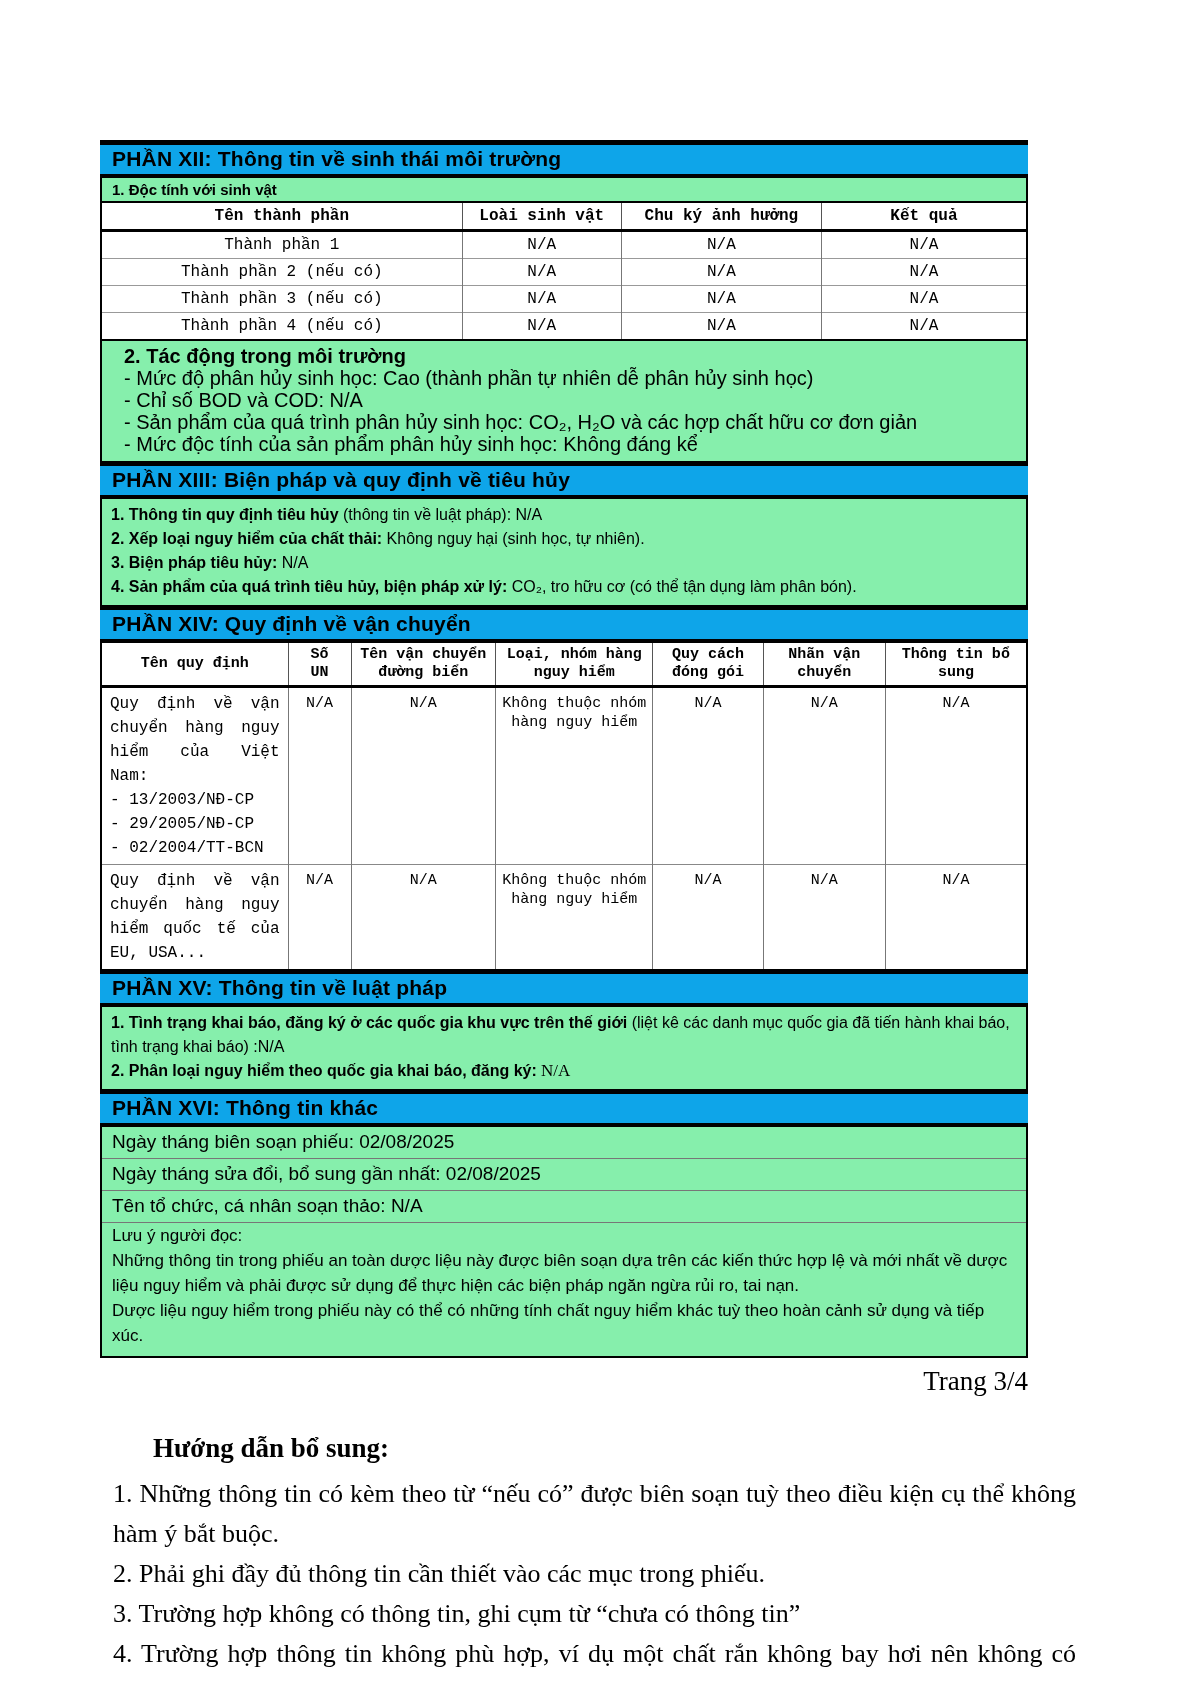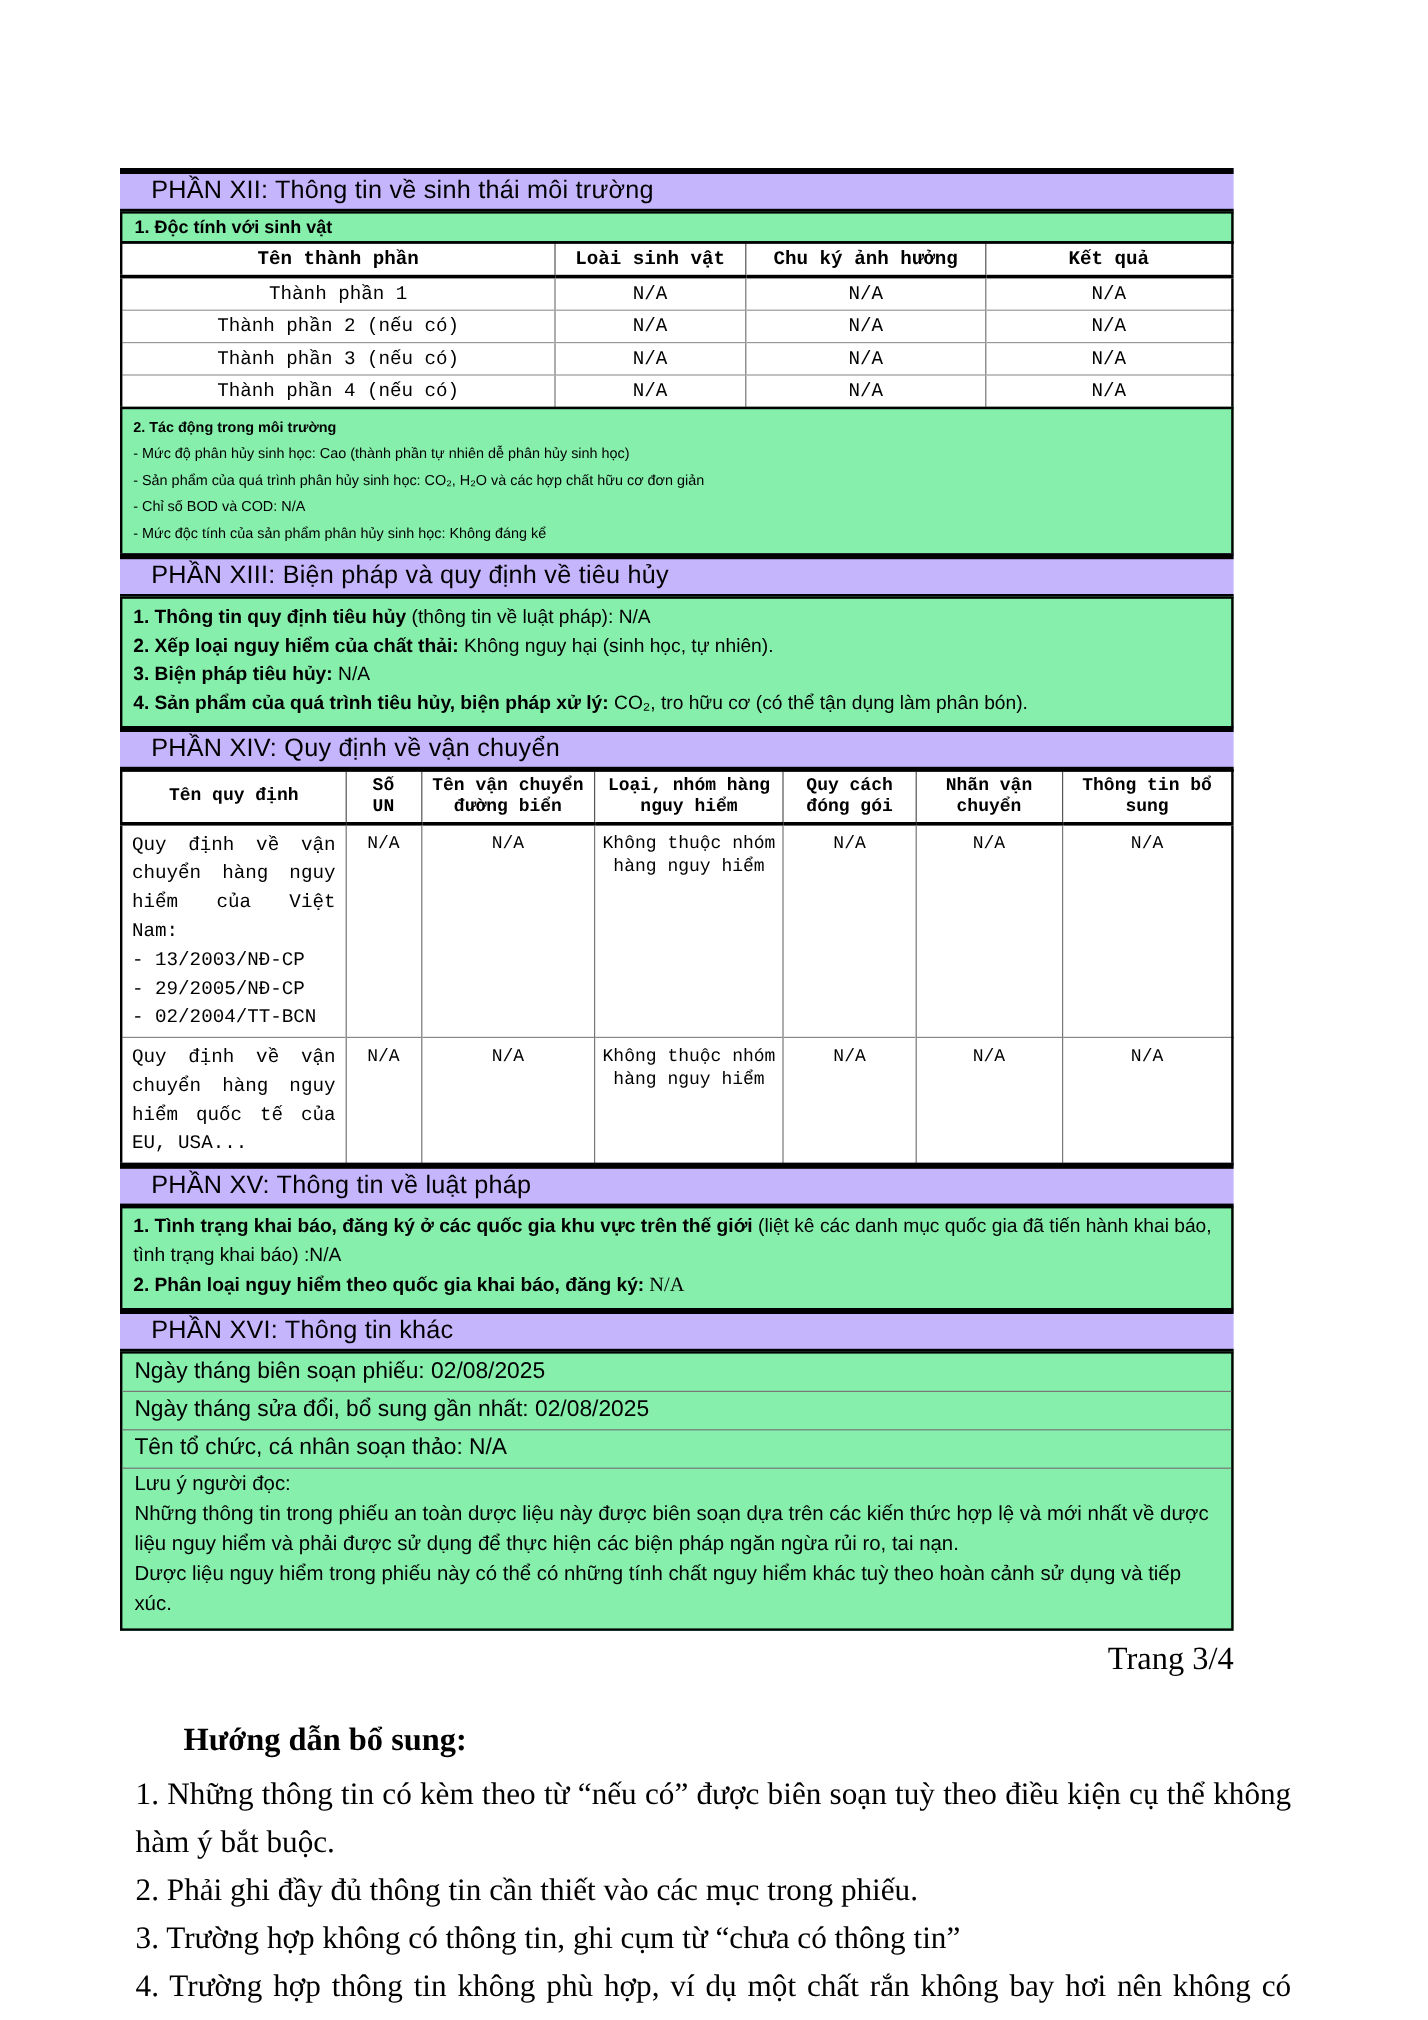--- a/index.html
+++ b/index.html
@@ -6,41 +6,41 @@
   html,body { background:#ffffff; }
   body {
     width:1190px; height:1683px; position:relative; overflow:hidden;
     font-family:"Liberation Sans","DejaVu Sans",sans-serif; color:#000;
   }
   .doc { width:928px; margin:140px 0 0 100px; }
   .doc > * + * { margin-top:-2px; }
 
   .sec-header {
     border-top:5px solid #000; border-bottom:4px solid #000;
-    background:#c4b5fd; font-weight:normal; font-size:21px;
-    padding:2px 10px 3px 26px; letter-spacing:0.2px;
+    background:#0ea5e9; font-weight:bold; font-size:21px;
+    padding:2px 10px 3px 12px; letter-spacing:0.2px;
   }
   .box { border:2px solid #000; background:#86efac; }
   .subhead { font-weight:bold; font-size:15px; padding:3px 10px; }
 
   table { border-collapse:collapse; width:100%; table-layout:fixed;font-family:Liberation Mono, monospace; }
   .tbl { border:2px solid #000; }
   .tbl th {
     font-weight:bold; text-align:center; vertical-align:middle;
     border-bottom:3px solid #000; border-right:1px solid #555;
     white-space:pre-line;
   }
   .tbl td { text-align:center; border-right:1px solid #777; }
   .tbl th:last-child, .tbl td:last-child { border-right:none; }
 
   .tox th { font-size:16px; padding:4px 3px; }
   .tox td { font-size:16px; padding:4px 3px; vertical-align:middle; }
   .tox tbody tr + tr td { border-top:1px solid #999; }
 
-  .env { font-size:12px; line-height:22px; padding:4px 9px 6px 9px; }
+  .env { font-size:20px; line-height:22px; padding:4px 9px 6px 22px; }
   .env .env-title { font-weight:bold; }
 
   .list { font-size:16px; line-height:24px; padding:4px 9px 6px 9px; }
   .list .b { font-weight:bold; }
   .serif-na { font-family:"Liberation Serif","DejaVu Serif",serif; font-size:17px; }
 
   .t14 th { font-size:15px; padding:3px 2px; line-height:18px; }
   .t14 td {
     font-size:15px; padding:6px 4px; vertical-align:top; line-height:19px;
   }
@@ -115,22 +115,22 @@
         <td>N/A</td>
         <td>N/A</td>
         <td>N/A</td>
       </tr>
     </tbody>
   </table>
 
   <div class="box env">
     <div class="env-title">2. Tác động trong môi trường</div>
     <div>- Mức độ phân hủy sinh học: Cao (thành phần tự nhiên dễ phân hủy sinh học)</div>
+    <div>- Chỉ số BOD và COD: N/A</div>
     <div>- Sản phẩm của quá trình phân hủy sinh học: CO₂, H₂O và các hợp chất hữu cơ đơn giản</div>
-    <div>- Chỉ số BOD và COD: N/A</div>
     <div>- Mức độc tính của sản phẩm phân hủy sinh học: Không đáng kể</div>
   </div>
 
   <div class="sec-header">
     <span>PHẦN XIII: Biện pháp và quy định về tiêu hủy</span>
   </div>
   <div class="box list">
     <div><span class="b">1. Thông tin quy định tiêu hủy</span><span> (thông tin về luật pháp): N/A</span></div>
     <div><span class="b">2. Xếp loại nguy hiểm của chất thải:</span><span> Không nguy hại (sinh học, tự nhiên).</span></div>
     <div><span class="b">3. Biện pháp tiêu hủy:</span><span> N/A</span></div>

